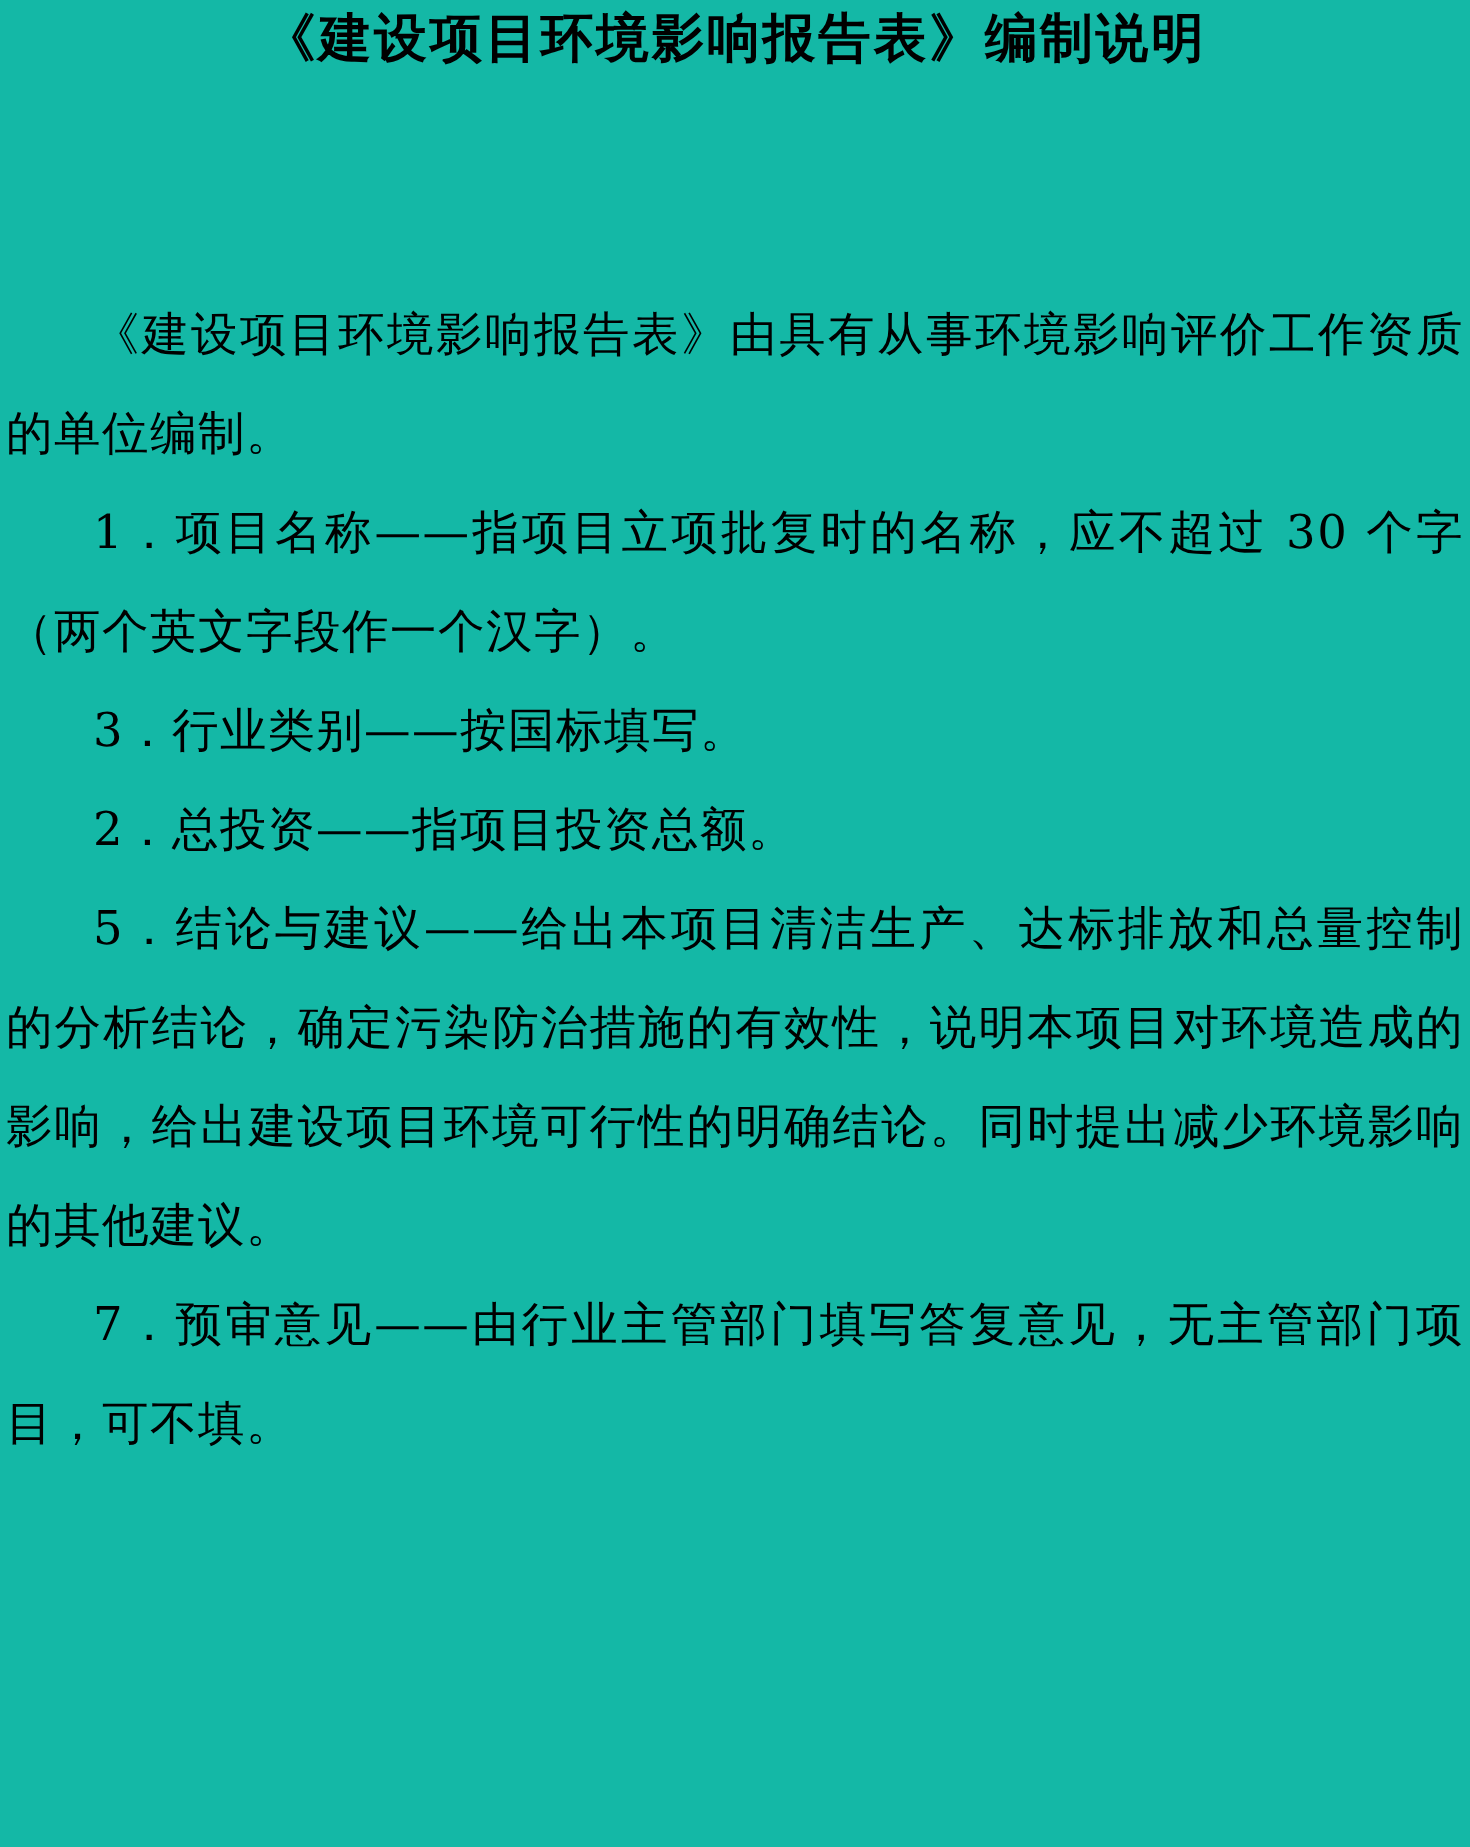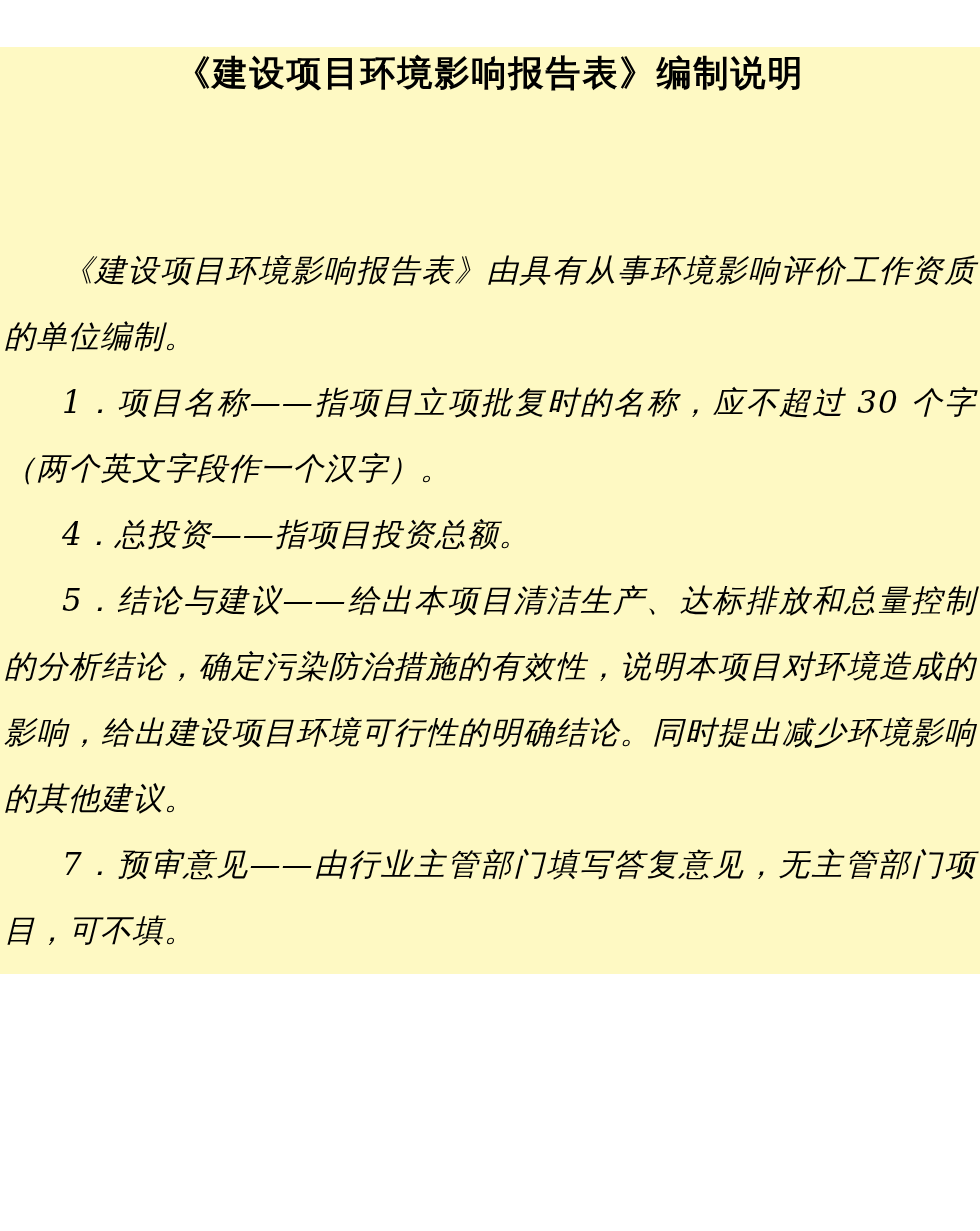--- a/index.html
+++ b/index.html
@@ -3,26 +3,25 @@
 <meta charset="utf-8">
 <style>
   html, body {
     margin: 0;
     padding: 0;
     background: #ffffff;
   }
   .page {
     position: relative;
     width: 980px;
-    height: 927px;
-    background: #fef9c3;
+    height: 1231px;
+    background: #14b8a6;
     color: #000000;
     overflow: hidden;
     box-sizing: border-box;
-    margin-top: 47px;
   }
   .doc-title {
     margin: 0;
     padding-top: 4px;
     font-family: "DejaVu Sans", "Liberation Sans", sans-serif;
     font-weight: bold;
     font-size: 35px;
     line-height: 44px;
     text-align: center;
     letter-spacing: 2px;
@@ -34,30 +33,30 @@
     font-size: 31px;
     line-height: 66px;
     text-align: justify;
     color: #000000;
   }
   .doc-body p {
     margin: 0;
     padding: 0;
     text-indent: 58px;
     letter-spacing: 1px;
-    font-style: italic;
   }
 </style>
 </head>
 <body>
 
 <div class="page">
   <h1 class="doc-title">《建设项目环境影响报告表》编制说明</h1>
 
   <div class="doc-body">
     <p>《建设项目环境影响报告表》由具有从事环境影响评价工作资质的单位编制。</p>
     <p>1．项目名称——指项目立项批复时的名称，应不超过 30 个字（两个英文字段作一个汉字）。</p>
-    <p>4．总投资——指项目投资总额。</p>
+    <p>3．行业类别——按国标填写。</p>
+    <p>2．总投资——指项目投资总额。</p>
     <p>5．结论与建议——给出本项目清洁生产、达标排放和总量控制的分析结论，确定污染防治措施的有效性，说明本项目对环境造成的影响，给出建设项目环境可行性的明确结论。同时提出减少环境影响的其他建议。</p>
     <p>7．预审意见——由行业主管部门填写答复意见，无主管部门项目，可不填。</p>
 
   </div>
 </div>
 
 </body></html>

